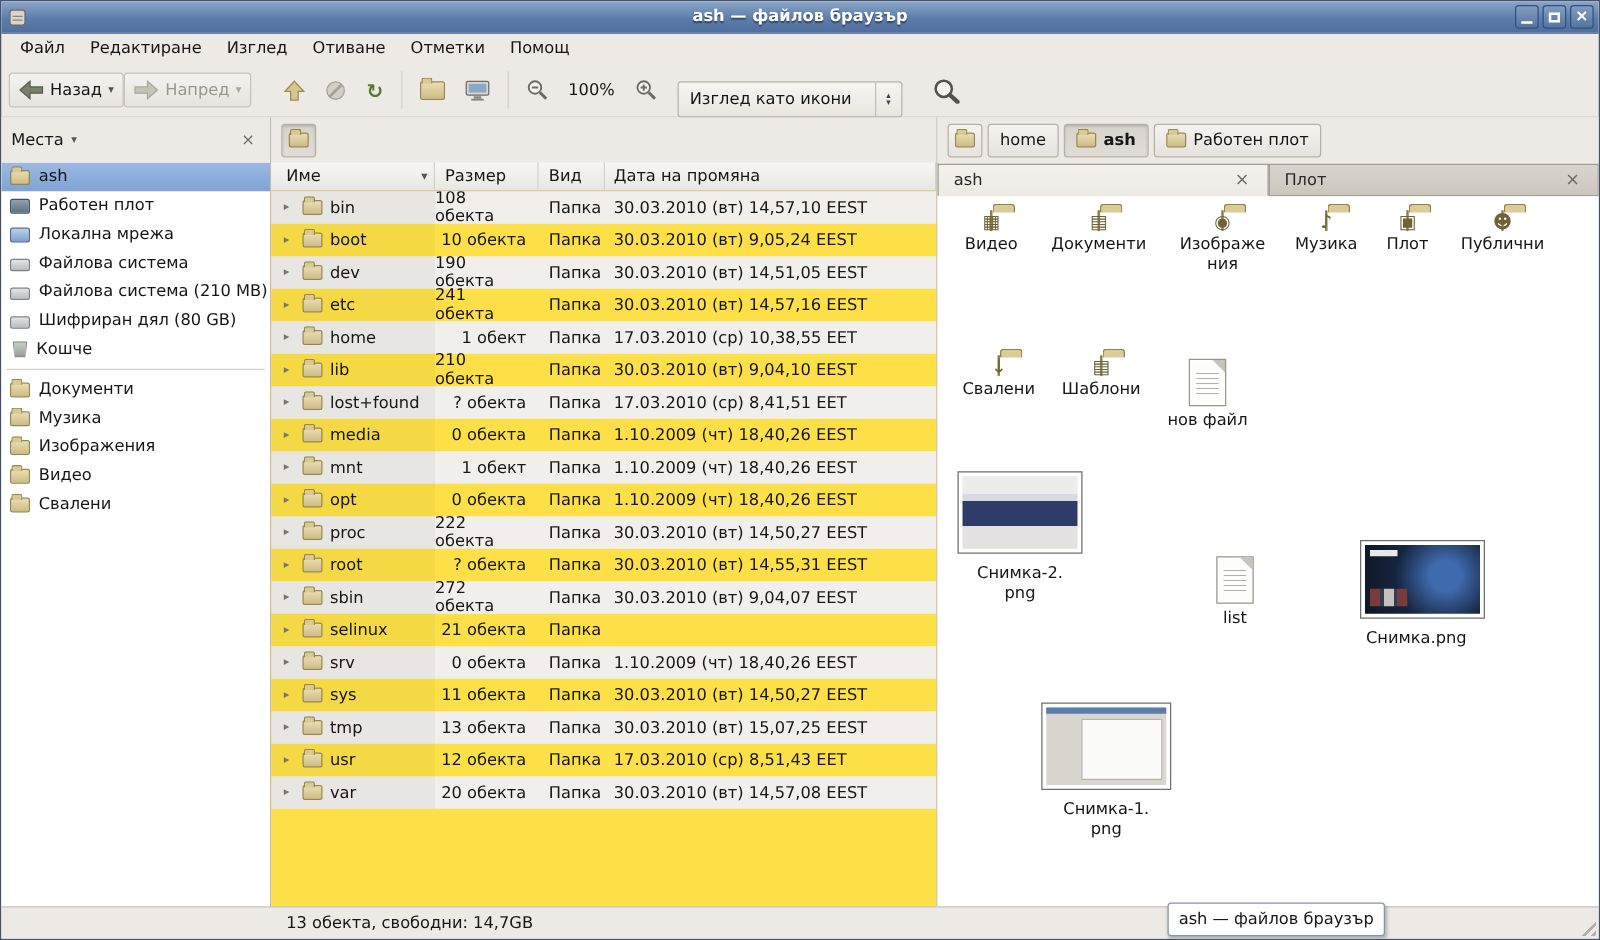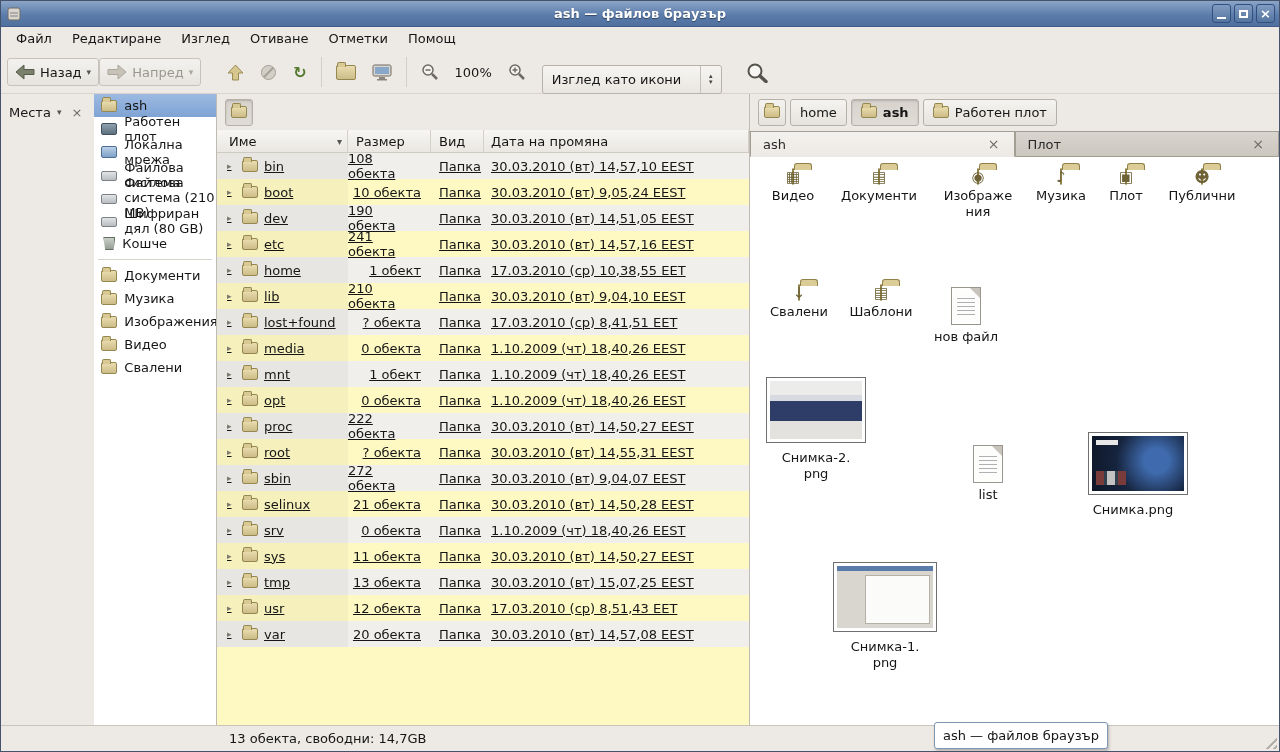--- a/index.html
+++ b/index.html
@@ -46,21 +46,21 @@
     border-radius:2px; position:relative; flex:0 0 auto; display:inline-block; }
   .ficon::before { content:""; position:absolute; top:-4px; left:0; width:7px; height:4px; background:#D9C995;
     border:1px solid #95884F; border-bottom:none; border-radius:2px 2px 0 0; }
   .ficon.big { width:20px; height:15px; }
 
   
   .main { position:absolute; top:93px; left:0; right:0; bottom:26px; display:flex; }
   .pane-top { height:36px; background:#EDEAE5; display:flex; align-items:center; padding:0 8px; flex:0 0 auto; }
 
   
-  .sidebar { width:216px; display:flex; flex-direction:row; border-right:1px solid #C0BBB2; }
+  .sidebar { width:216px; display:flex; flex-direction:column; border-right:1px solid #C0BBB2; }
   .sidebar-header { justify-content:flex-start; gap:6px; }
   .side-close { margin-left:auto; color:#6E6A63; font-size:13px; padding:2px 4px; }
   .sidebar-body { flex:1; background:#fff; overflow:hidden; }
   .side-item { height:23px; display:flex; align-items:center; padding-left:7px; gap:7px; }
   .side-item.selected { background:linear-gradient(#9CBAE2,#7FA3D4); }
   .side-sep { height:9px; position:relative; }
   .side-sep::after { content:""; position:absolute; left:4px; right:4px; top:4px; border-top:1px solid #D8D4CC; }
   .pl-icon { width:16px; height:12px; background:linear-gradient(#EADDB0,#CDBC88); border:1px solid #95884F;
     border-radius:2px; position:relative; flex:0 0 auto; }
   .pl-icon::before { content:""; position:absolute; top:-4px; left:0; width:7px; height:4px; background:#D9C995;
@@ -82,21 +82,21 @@
   .path-btn.pressed .pb-label { font-weight:bold; }
   .path-btn.icon-only { padding:0 5px; }
   .tree-header { display:flex; height:23px; flex:0 0 auto; }
   .th { background:linear-gradient(#F7F6F4,#EAE7E2); border-right:1px solid #D5D1C9; border-bottom:1px solid #CFCAC2;
     display:flex; align-items:center; overflow:hidden; }
   .th-name { width:131px; padding-left:12px; }
   .th-size { width:83px; padding-left:8px; }
   .th-type { width:53px; padding-left:8px; }
   .th-date { flex:1; padding-left:7px; }
   .sort-arrow { margin-left:auto; margin-right:5px; font-size:10px; color:#555; }
-  .tree-body { flex:1; background:#fef9c3; overflow:hidden;text-decoration:underline; }
+  .tree-body { flex:1; background:#fde047; overflow:hidden; }
   .row { display:flex; height:26px; align-items:stretch; }
   .row:nth-of-type(odd) { background:#F1EFEB; }
   .c-name { width:131px; display:flex; align-items:center; padding-left:10px; gap:6px; background:rgba(0,0,0,0.035); overflow:hidden; }
   .c-size { width:83px; text-align:left; padding-right:10px; display:flex; align-items:center; justify-content:flex-end; }
   .c-type { width:53px; padding-left:8px; display:flex; align-items:center; }
   .c-date { flex:1; padding-left:7px; display:flex; align-items:center; }
   .expander { font-size:9px; color:#7A766E; width:9px; flex:0 0 auto; }
   .expander::before { content:"▸"; }
 
   
@@ -520,21 +520,20 @@
           </div>
 
           <div class="row">
             <span class="c-name">
               <span class="expander"></span>
               <span class="ficon"></span>
               <span>selinux</span>
             </span>
             <span class="c-size">21 обекта</span>
             <span class="c-type">Папка</span>
-            <span class="c-date">30.03.2010 (вт) 14,50,28 EEST</span>
           </div>
 
           <div class="row">
             <span class="c-name">
               <span class="expander"></span>
               <span class="ficon"></span>
               <span>srv</span>
             </span>
             <span class="c-size">0 обекта</span>
             <span class="c-type">Папка</span>

